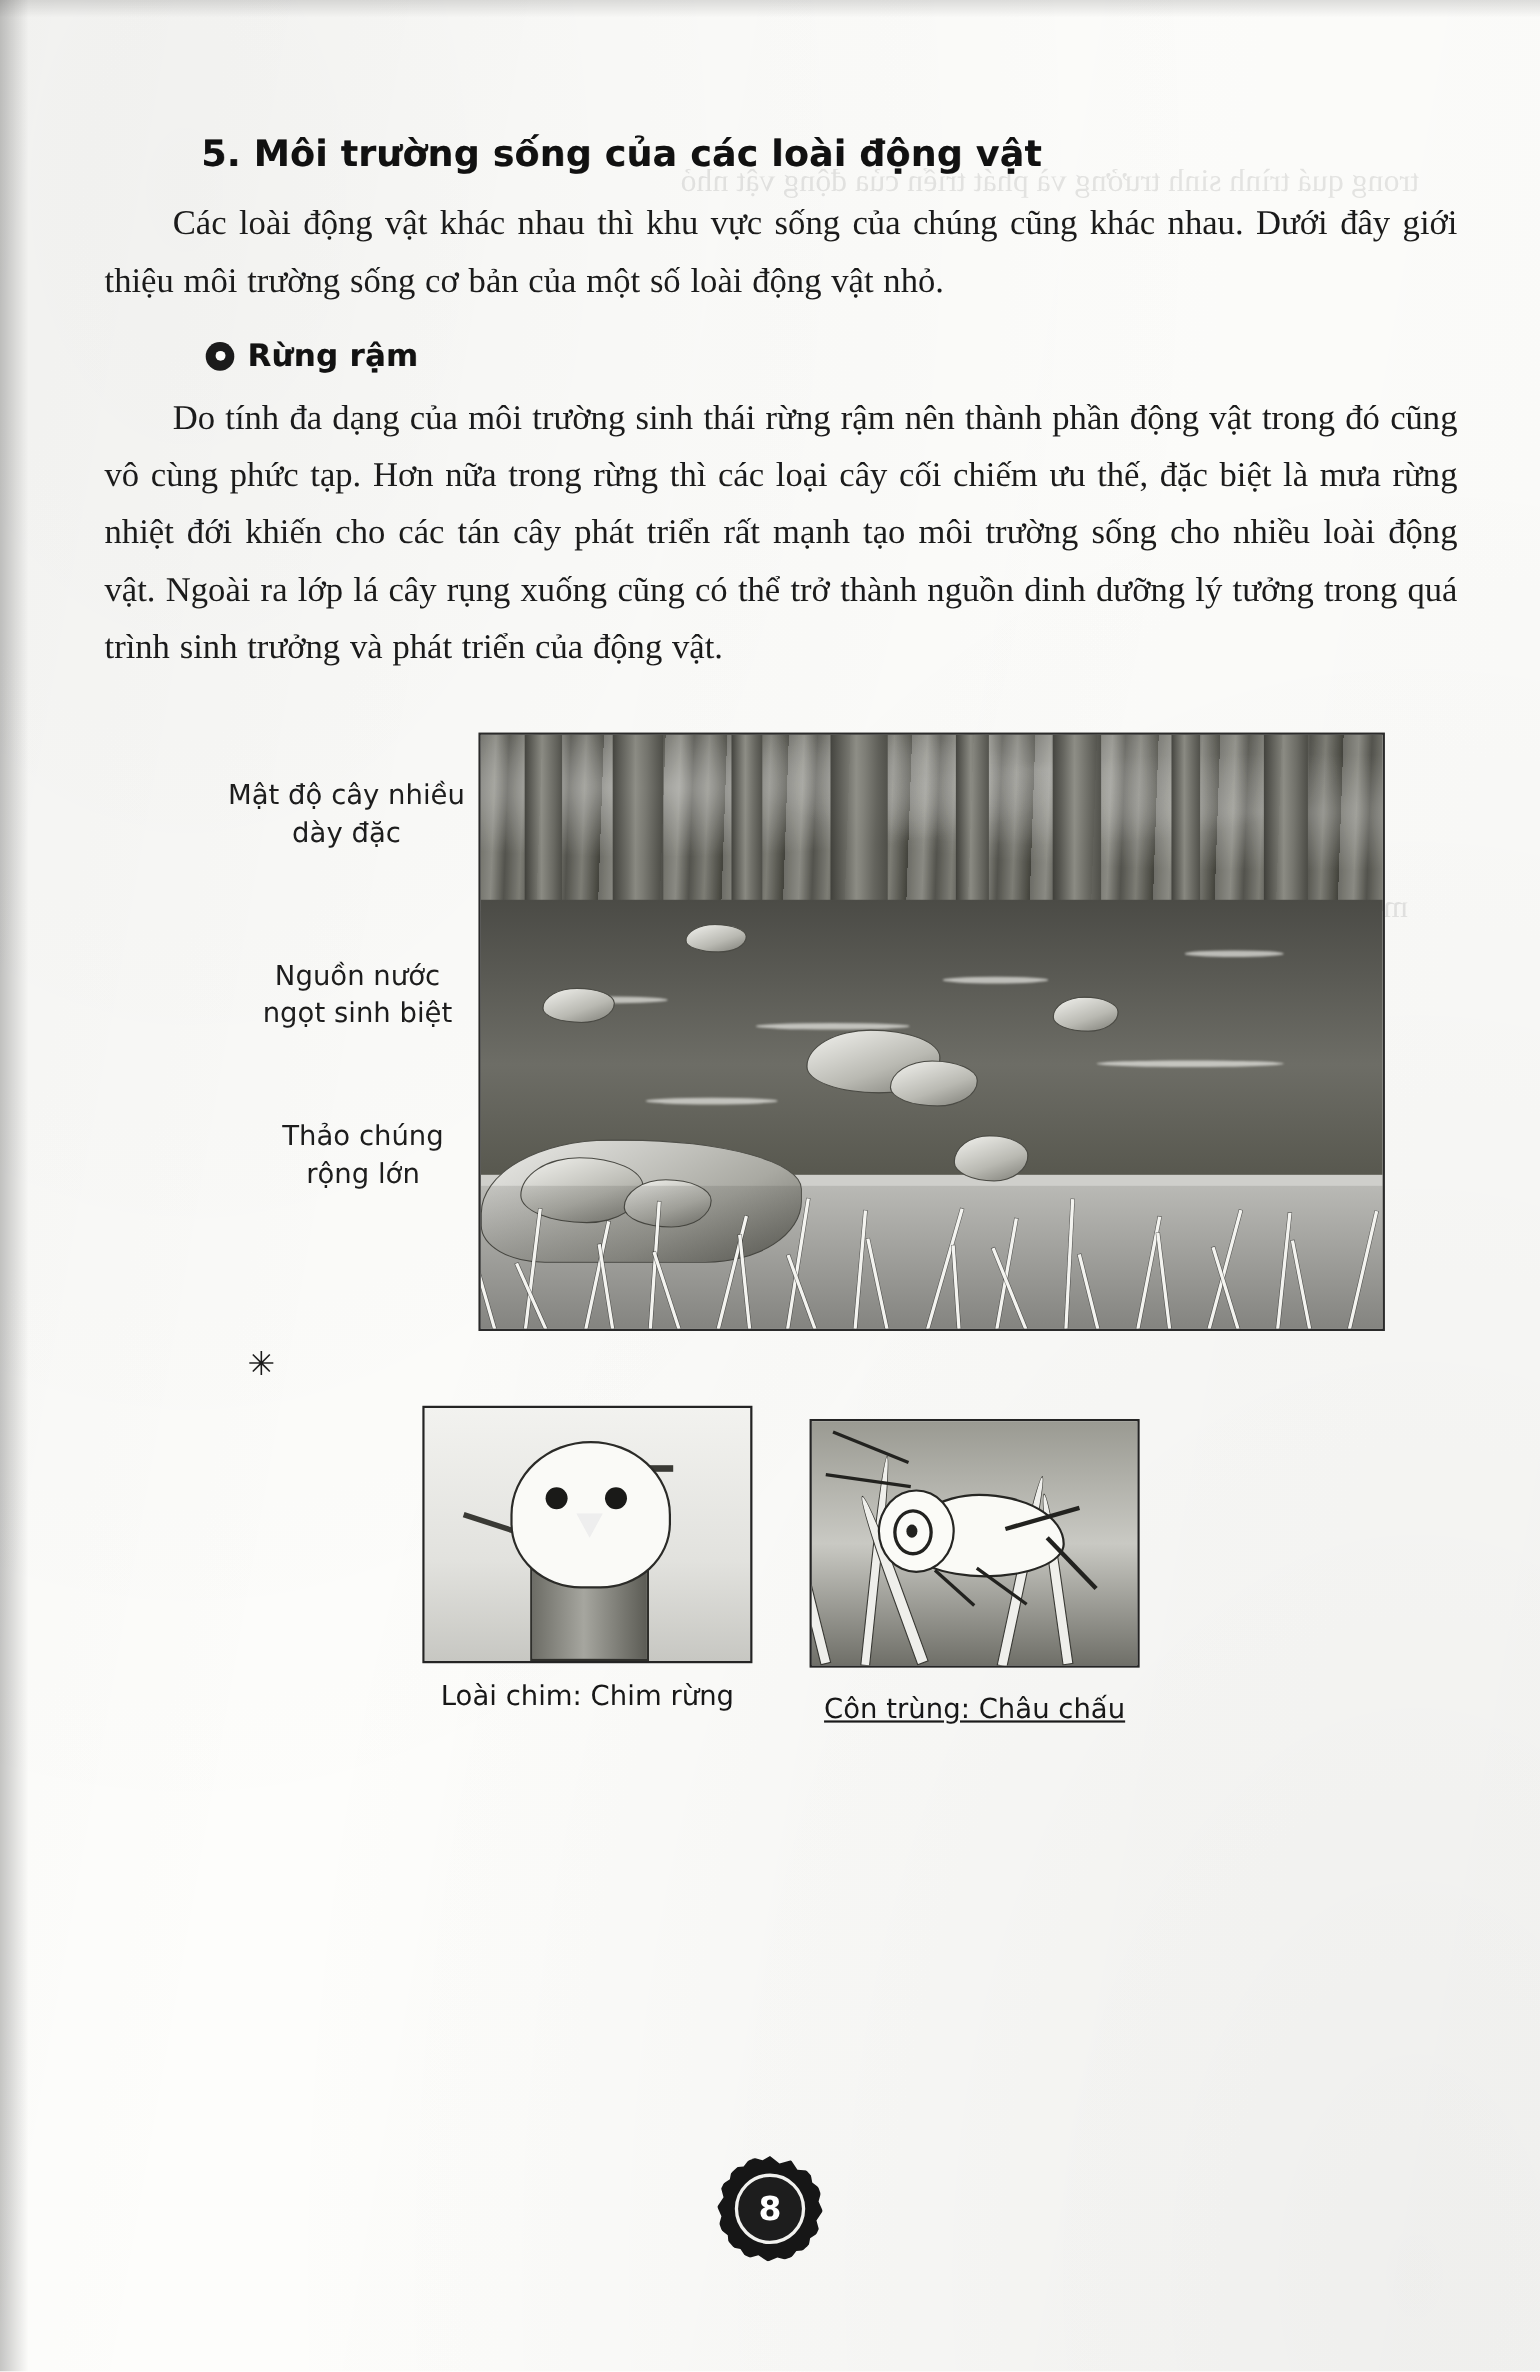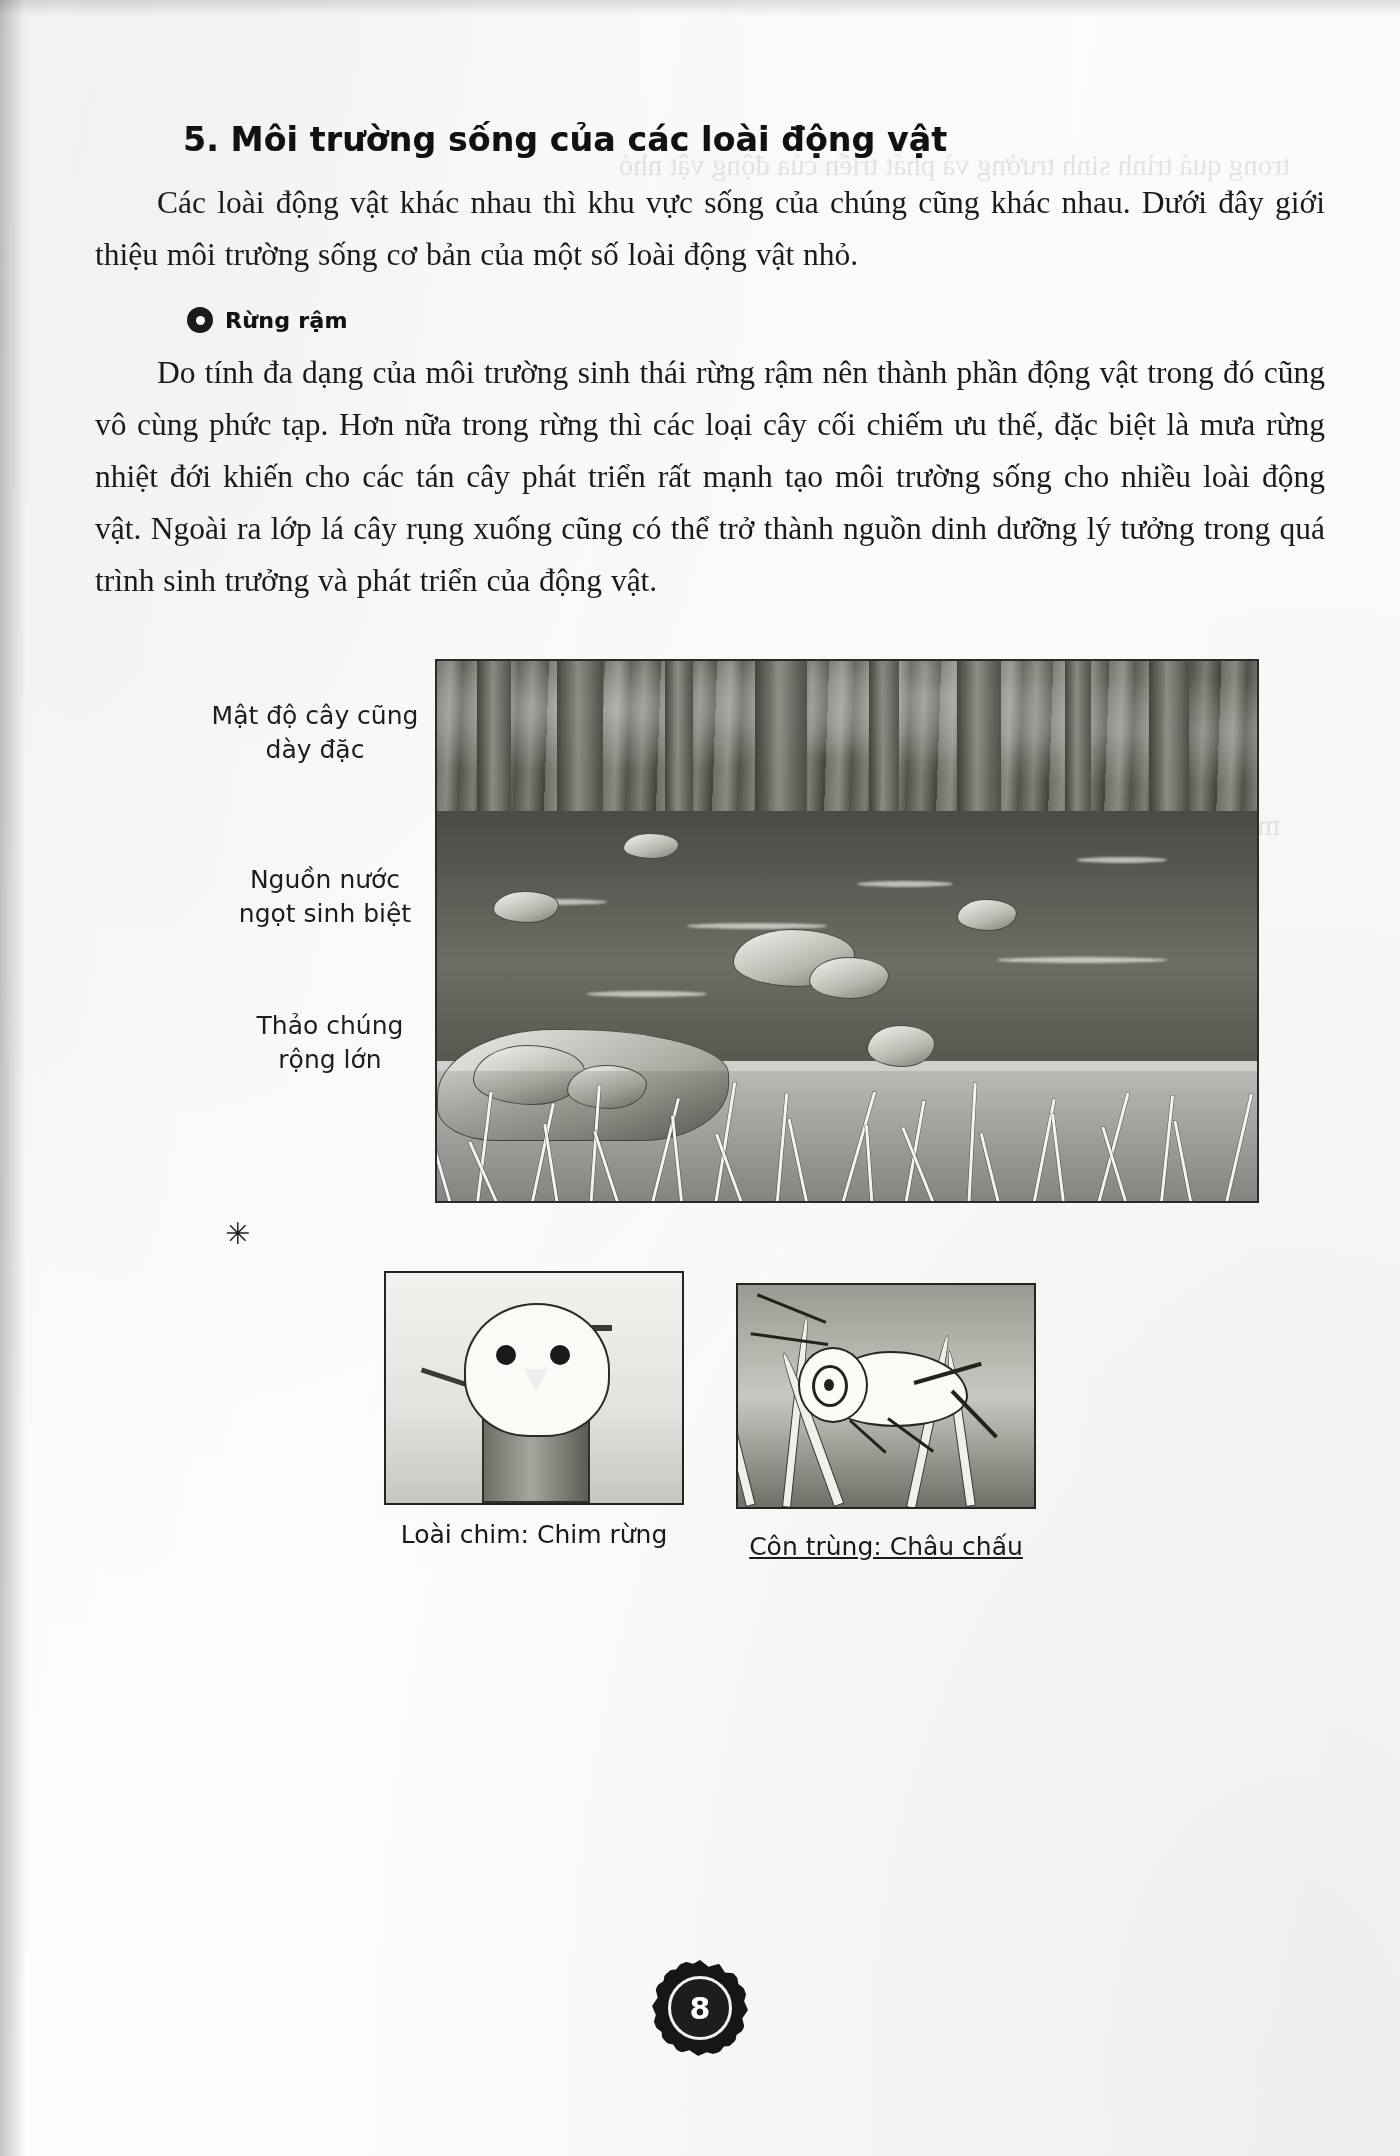--- a/index.html
+++ b/index.html
@@ -85,21 +85,21 @@
     width: 9px;
     height: 9px;
     margin-left: -4.5px;
     margin-top: -4.5px;
     background: #fdfdfb;
     border-radius: 50%;
   }
   .subheading {
     font-family: "DejaVu Sans", sans-serif;
     font-weight: 700;
-    font-size: 22px;
+    font-size: 28px;
     color: #121212;
     letter-spacing: 0.3px;
     text-shadow: 0.4px 0 0 rgba(0,0,0,0.4);
   }
 
   
   p.body {
     font-family: "Liberation Serif", serif;
     font-size: 31.5px;
     line-height: 52px;
@@ -450,21 +450,21 @@
     <div class="subheading-row">
       <span class="flower-bullet"></span>
       <span class="subheading">Rừng rậm</span>
     </div>
 
     <p class="body">Do tính đa dạng của môi trường sinh thái rừng rậm nên thành phần động vật trong đó cũng vô cùng phức tạp. Hơn nữa trong rừng thì các loại cây cối chiếm ưu thế, đặc biệt là mưa rừng nhiệt đới khiến cho các tán cây phát triển rất mạnh tạo môi trường sống cho nhiều loài động vật. Ngoài ra lớp lá cây rụng xuống cũng có thể trở thành nguồn dinh dưỡng lý tưởng trong quá trình sinh trưởng và phát triển của động vật.</p>
 
     <div class="figure-block">
 
       <div class="scene-label lbl-density">
-        <div>Mật độ cây cũng</div>
+        <div>Mật độ cây nhiều</div>
         <div>dày đặc</div>
       </div>
       <div class="leader" style="left:348px; top:110px; width:150px;"></div>
 
       <div class="scene-label lbl-water">
         <div>Nguồn nước</div>
         <div>ngọt sinh biệt</div>
       </div>
       <div class="leader" style="left:352px; top:260px; width:120px;"></div>
 

